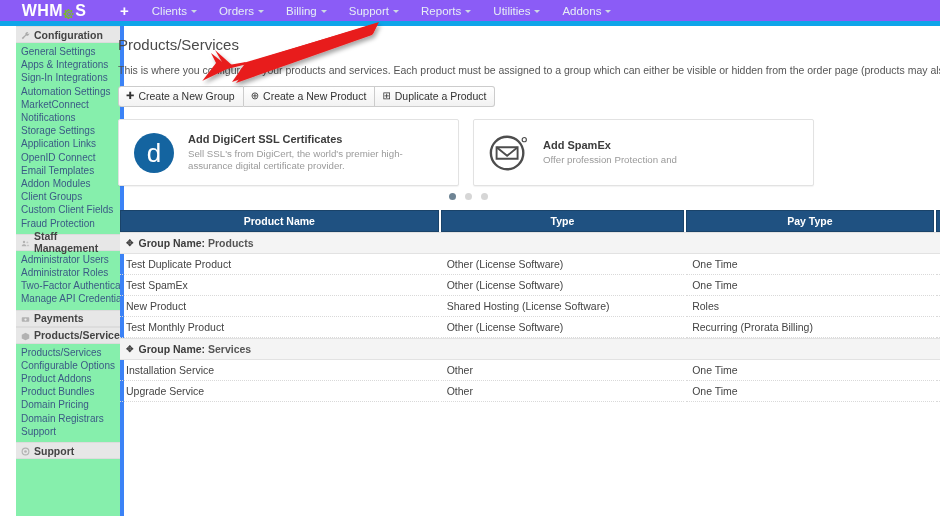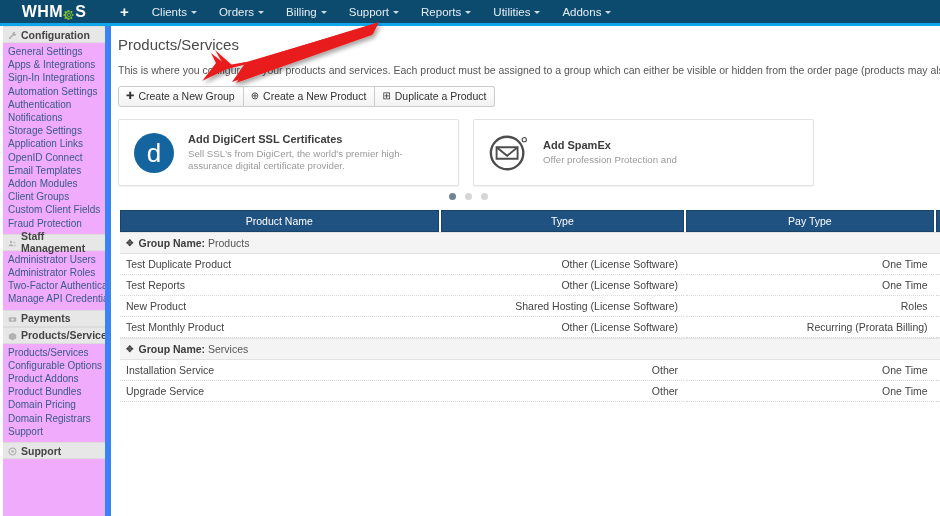--- a/index.html
+++ b/index.html
@@ -10,22 +10,22 @@
     font-family: "Liberation Sans", sans-serif;
     font-size: 12px;
     color: #333;
   }
   #root { position: relative; width: 940px; height: 516px; overflow: hidden; }
 
   
   .topnav {
     position: absolute; top: 0; left: 0;
     width: 940px; height: 26px;
-    background: #0c4a6e;
-    border-bottom: 3px solid #0ea5e9;
+    background: #8b5cf6;
+    border-bottom: 5px solid #0ea5e9;
     display: flex; align-items: center;
   }
   .brand {
     width: 108px; height: 26px;
     display: flex; align-items: center; justify-content: center;
     font-weight: bold; font-size: 16px; letter-spacing: .5px;
     color: #ffffff;
     position: relative;
   }
   .brand .gear {
@@ -48,24 +48,24 @@
     display: inline-block;
     width: 0; height: 0; margin-left: 4px;
     border-left: 3.5px solid transparent;
     border-right: 3.5px solid transparent;
     border-top: 3.5px solid #cdd9e3;
     vertical-align: middle;
   }
 
   
   .sidebar {
-    position: absolute; top: 26px; left: 3px;
+    position: absolute; top: 26px; left: 16px;
     width: 108px; height: 490px;
-    background: #f0abfc;
-    border-right: 6px solid #3b82f6;
+    background: #86efac;
+    border-right: 4px solid #3b82f6;
     overflow: hidden;
   }
   .sec-head {
     background: #e7e7e7;
     border-top: 1px solid #dcdcdc;
     border-bottom: 1px solid #dcdcdc;
     padding: 3px 5px 3px 5px;
     font-size: 10.5px; font-weight: bold;
     color: #444;
     display: flex; align-items: center; gap: 4px;
@@ -150,42 +150,42 @@
     width: 700px; margin: 7px 0 10px 0;
   }
   .dot { width: 7px; height: 7px; border-radius: 50%; background: #d6d6d6; cursor: pointer; }
   .dot.active { background: #6e8494; }
 
   
   .tbl { width: 1000px; border-collapse: separate; border-spacing: 2px 0; table-layout: fixed; }
   .tbl th {
     background: #1f5181;
     color: #ffffff;
-    font-size: 10.5px; font-weight: normal;
+    font-size: 10.5px; font-weight: bold;
     text-align: center;
     padding: 4px 4px;
     height: 18px;
     border: 1px solid #1a4369;
     cursor: pointer;
   }
   .tbl td {
     font-size: 10.5px; color: #444;
     padding: 4px 6px;
     border-bottom: 1px dotted #d9d9d9;
     height: 16px;
   }
-  .tbl td.c { text-align: right; }
+  .tbl td.c { text-align: left; }
   tr.group-row td {
     background: #f4f4f4;
     font-weight: bold;
     border-bottom: 1px solid #e2e2e2;
     border-top: 1px solid #e2e2e2;
     color: #3c3c3c;
   }
-  tr.group-row td .gname { font-weight: normal; color: #555; }
+  tr.group-row td .gname { font-weight: bold; color: #555; }
   .movei { display: inline-block; margin-right: 5px; color: #444; font-size: 9px; position: relative; top:-1px;}
 
   
   .arrow-overlay {
     position: absolute; top: 0; left: 0;
     width: 940px; height: 516px;
     pointer-events: none;
   }
 </style>
 </head>
@@ -218,21 +218,21 @@
       <span class="sicon"><svg width="9" height="9" viewBox="0 0 24 24">
             <path fill="#777" d="M22 5.5l-3 3-2.5-2.5 3-3a6 6 0 00-7.8 7.2L2 18.9 5.1 22l8.7-9.7A6 6 0 0022 5.5z"></path>
           </svg></span>
       <span>Configuration</span>
     </div>
     <div class="sec-links">
       <a class="slink">General Settings</a>
       <a class="slink">Apps &amp; Integrations</a>
       <a class="slink">Sign-In Integrations</a>
       <a class="slink">Automation Settings</a>
-      <a class="slink">Authentication</a>
+      <a class="slink">MarketConnect</a>
       <a class="slink">Notifications</a>
       <a class="slink">Storage Settings</a>
       <a class="slink">Application Links</a>
       <a class="slink">OpenID Connect</a>
       <a class="slink">Email Templates</a>
       <a class="slink">Addon Modules</a>
       <a class="slink">Client Groups</a>
       <a class="slink">Custom Client Fields</a>
       <a class="slink">Fraud Protection</a>
     </div>
@@ -368,21 +368,21 @@
             <span class="movei">✥</span><span>Group Name:</span> <span class="gname">Products</span>
           </td>
         </tr>
         <tr>
           <td>Test Duplicate Product</td>
           <td class="c">Other (License Software)</td>
           <td class="c">One Time</td>
           <td></td>
         </tr>
         <tr>
-          <td>Test Reports</td>
+          <td>Test SpamEx</td>
           <td class="c">Other (License Software)</td>
           <td class="c">One Time</td>
           <td></td>
         </tr>
         <tr>
           <td>New Product</td>
           <td class="c">Shared Hosting (License Software)</td>
           <td class="c">Roles</td>
           <td></td>
         </tr>

